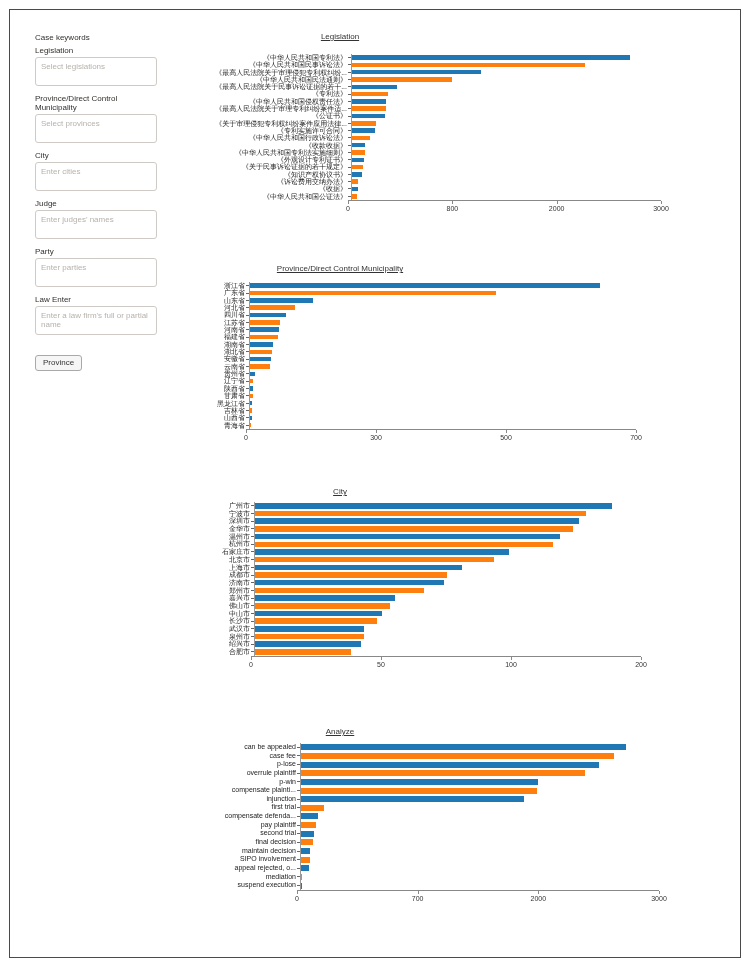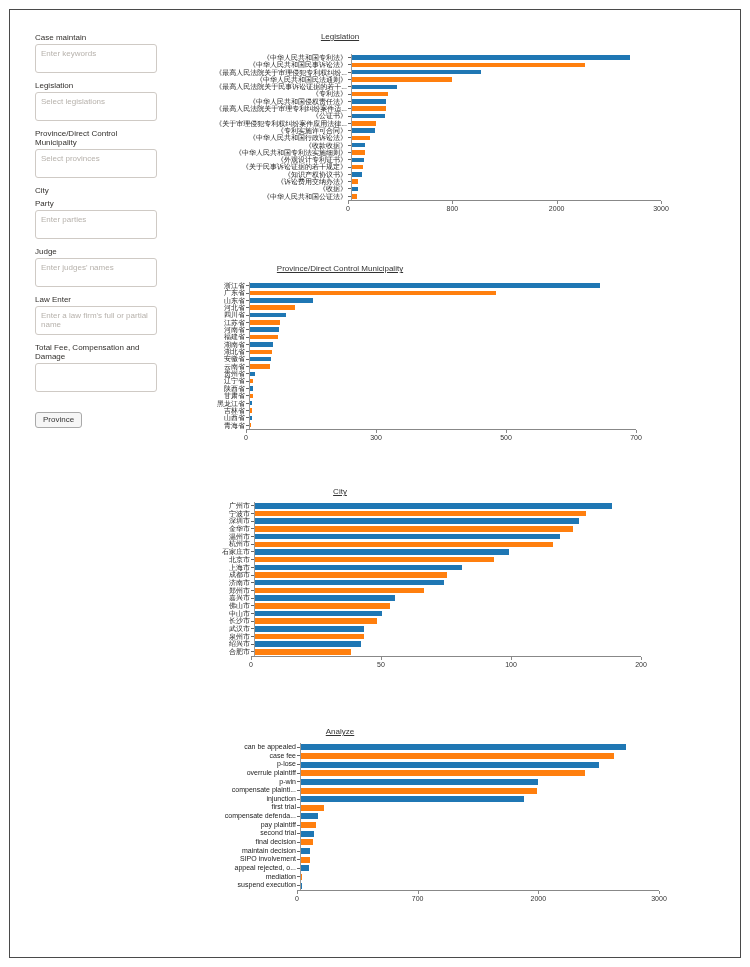--- a/index.html
+++ b/index.html
@@ -52,49 +52,45 @@
   .axis-tick{position:absolute;top:0;width:1px;height:3px;background:#888;}
   .axis-label{position:absolute;top:4px;transform:translateX(-50%);font-size:7px;color:#333;white-space:nowrap;}
 </style>
 </head>
 <body>
 
 <div class="frame"></div>
 
 <aside class="sidebar">
   <div class="field">
-    <label class="field-label">Case maintain</label>
-    <textarea class="field-input" placeholder="Enter keywords" style=""></textarea>
+    <label class="field-label">Case keywords</label>
   </div>
   <div class="field">
     <label class="field-label">Legislation</label>
     <textarea class="field-input" placeholder="Select legislations" style=""></textarea>
   </div>
   <div class="field">
     <label class="field-label">Province/Direct Control Municipality</label>
     <textarea class="field-input" placeholder="Select provinces" style=""></textarea>
   </div>
   <div class="field">
     <label class="field-label">City</label>
+    <textarea class="field-input" placeholder="Enter cities" style=""></textarea>
+  </div>
+  <div class="field">
+    <label class="field-label">Judge</label>
+    <textarea class="field-input" placeholder="Enter judges' names" style=""></textarea>
   </div>
   <div class="field">
     <label class="field-label">Party</label>
     <textarea class="field-input" placeholder="Enter parties" style=""></textarea>
   </div>
   <div class="field">
-    <label class="field-label">Judge</label>
-    <textarea class="field-input" placeholder="Enter judges' names" style=""></textarea>
-  </div>
-  <div class="field">
     <label class="field-label">Law Enter</label>
     <textarea class="field-input" placeholder="Enter a law firm's full or partial name" style=""></textarea>
-  </div>
-  <div class="field">
-    <label class="field-label">Total Fee, Compensation and Damage</label>
-    <textarea class="field-input" placeholder="" style=""></textarea>
   </div>
   <button class="analyze-btn">Province</button>
 </aside>
 
 <section class="chart" style="top:32px; --labelw:148px; --plotw:313px; --rowh:7.3px; --barh:4.5px; --rowstop:22px; --axistop:168px; width:461px; height:190px;">
   <div class="chart-title">Legislation</div>
   <div class="rows">
       <div class="bar-row">
         <span class="bar-label">《中华人民共和国专利法》</span>
         <span class="y-tick"></span>

